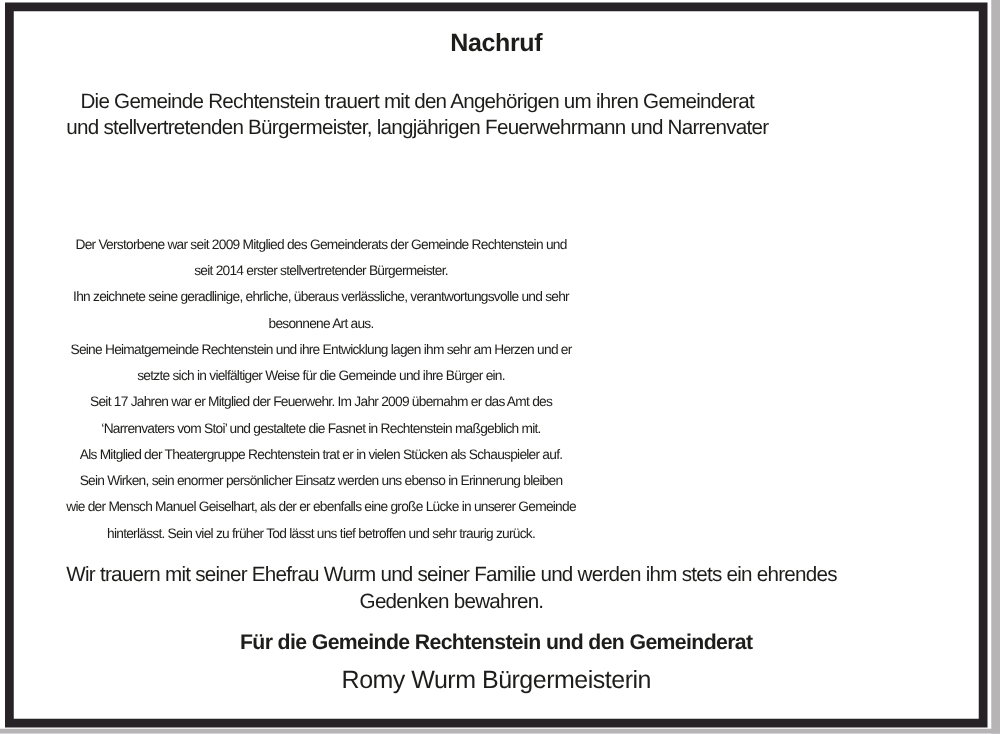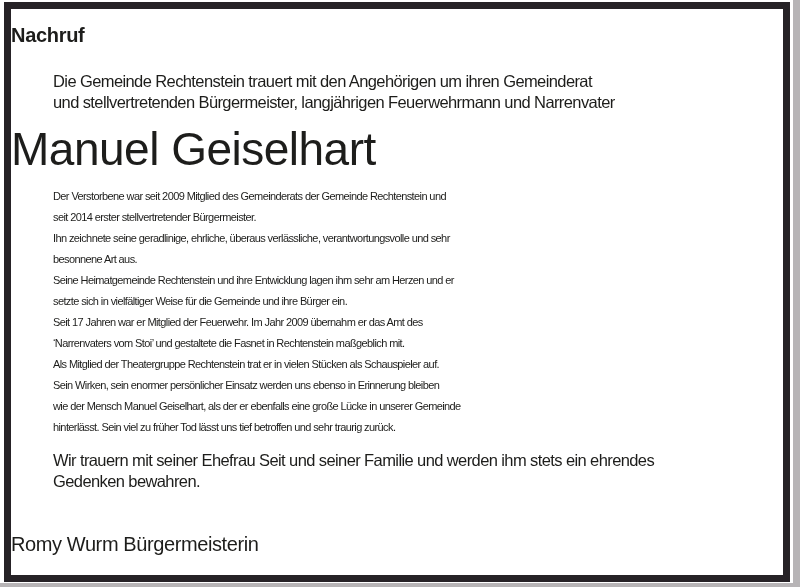--- a/index.html
+++ b/index.html
@@ -22,22 +22,22 @@
   .edge-bottom{
     position:absolute; left:0; bottom:0; width:800px; height:4px;
     background:var(--shadow);
   }
   .page{
     position:absolute; left:4px; top:2px;
     width:772px; height:566px;
     background:var(--paper);
     border:7px solid var(--border);
   }
-  .block{position:absolute; white-space:pre;}
-  .centered{left:0; width:772px; }
+  .block{position:absolute; white-space:pre;text-align:center;}
+  .centered{left:0; width:772px; text-align:center;}
   .lefted{left:42px;}
   .notice-title{
     top:15px;
     font-size:20px; font-weight:bold; letter-spacing:-0.3px;
   }
   .intro{
     top:62px;
     font-size:16.5px; line-height:21px; letter-spacing:-0.6px;
   }
   .deceased-name{
@@ -66,33 +66,33 @@
 
 <div class="edge-right"></div>
 <div class="edge-bottom"></div>
 
 <div class="page">
   <div class="block centered notice-title">Nachruf</div>
 
   <div class="block lefted intro">Die Gemeinde Rechtenstein trauert mit den Angehörigen um ihren Gemeinderat
 und stellvertretenden Bürgermeister, langjährigen Feuerwehrmann und Narrenvater</div>
 
-  <div class="block centered deceased-name">Manuel Geiselhart</div>
 
   <div class="block lefted body-text">Der Verstorbene war seit 2009 Mitglied des Gemeinderats der Gemeinde Rechtenstein und
 seit 2014 erster stellvertretender Bürgermeister.
 Ihn zeichnete seine geradlinige, ehrliche, überaus verlässliche, verantwortungsvolle und sehr
 besonnene Art aus.
 Seine Heimatgemeinde Rechtenstein und ihre Entwicklung lagen ihm sehr am Herzen und er
 setzte sich in vielfältiger Weise für die Gemeinde und ihre Bürger ein.
 Seit 17 Jahren war er Mitglied der Feuerwehr. Im Jahr 2009 übernahm er das Amt des
 ‘Narrenvaters vom Stoi’ und gestaltete die Fasnet in Rechtenstein maßgeblich mit.
 Als Mitglied der Theatergruppe Rechtenstein trat er in vielen Stücken als Schauspieler auf.
 Sein Wirken, sein enormer persönlicher Einsatz werden uns ebenso in Erinnerung bleiben
 wie der Mensch Manuel Geiselhart, als der er ebenfalls eine große Lücke in unserer Gemeinde
 hinterlässt. Sein viel zu früher Tod lässt uns tief betroffen und sehr traurig zurück.</div>
 
-  <div class="block lefted closing-text">Wir trauern mit seiner Ehefrau Seit und seiner Familie und werden ihm stets ein ehrendes
+  <div class="block lefted closing-text">Wir trauern mit seiner Ehefrau Wurm und seiner Familie und werden ihm stets ein ehrendes
 Gedenken bewahren.</div>
 
+  <div class="block centered signature-org">Für die Gemeinde Rechtenstein und den Gemeinderat</div>
 
   <div class="block centered signature-person">Romy Wurm Bürgermeisterin</div>
 </div>
 
 </body></html>

